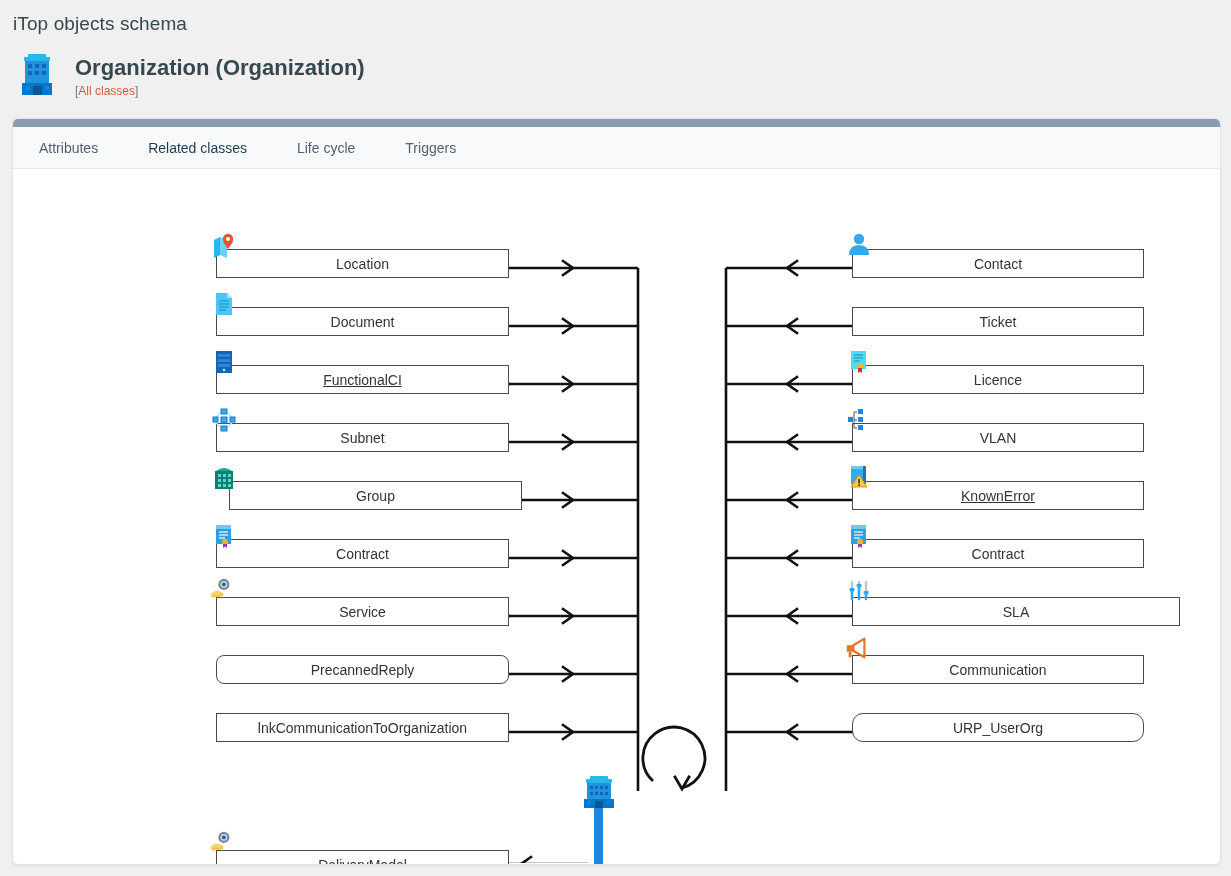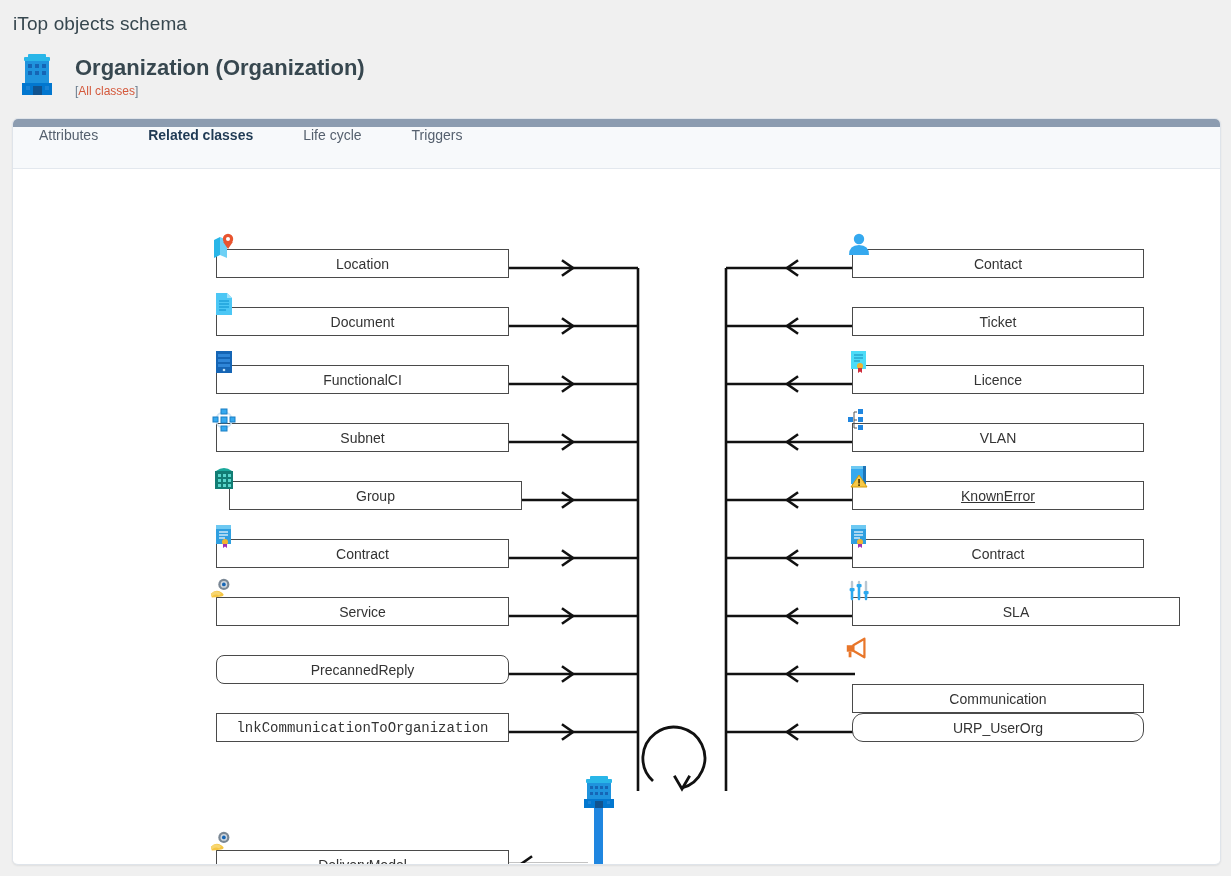--- a/index.html
+++ b/index.html
@@ -36,27 +36,27 @@
     background:#ffffff;
     border:1px solid #dfe4ea;
     border-radius:6px;
     box-shadow:0 1px 2px rgba(0,0,0,.07);
     overflow:hidden;
   }
   .panel-topbar{height:8px;background:#8c9cb0;}
   .tabs{
     height:41px;background:#f7f9fb;
     border-bottom:1px solid #e3e8ee;
-    display:flex;align-items:flex-start;padding-left:26px;
+    display:flex;align-items:center;padding-left:26px;
   }
   .tab{
     font-size:14px;color:#55606e;margin-right:50px;
     cursor:pointer;white-space:nowrap;
   }
-  .tab.active{color:#1f3a54;font-weight:bold;}
+  .tab.active{color:#1f3a54;font-weight:normal;}
 
   
   .diagram{position:relative;width:1207px;height:694px;background:#fff;}
   .diagram svg{position:absolute;left:0;top:0;}
 
   .node{
     position:absolute;
     border:1px solid #4a4a4a;
     background:#fff;
     display:flex;align-items:center;justify-content:center;
@@ -188,21 +188,21 @@
         <path d="M5 2 H16 L21 7 V24 H5 Z" fill="#4cc7f5"></path>
         <path d="M16 2 L21 7 H16 Z" fill="#9ee2fa"></path>
         <g stroke="#1b9fd8" stroke-width="1.4">
             <path d="M8 10 H18"></path>
             <path d="M8 13 H18"></path>
             <path d="M8 16 H18"></path>
             <path d="M8 19 H15"></path>
           </g>
       </svg>
 
-      <div class="node" style="left:203px;top:196px;width:293px;height:29px;">
+      <div class="node" style="left:203px;top:196px;width:293px;height:29px;text-decoration:underline;">
         <span>FunctionalCI</span>
       </div>
       <svg class="node-ico" style="left:198px;top:180px;" viewBox="0 0 26 26">
         <rect x="5" y="2" width="16" height="22" fill="#1565b5"></rect>
         <g fill="#2f86d8">
             <rect x="7" y="5" width="12" height="3"></rect>
             <rect x="7" y="10" width="12" height="3"></rect>
             <rect x="7" y="15" width="12" height="3"></rect>
           </g>
         <circle cx="13" cy="21" r="1.3" fill="#bfe0f7"></circle>
@@ -266,21 +266,21 @@
         <circle cx="16" cy="8" r="3.6" fill="#cfd6dd"></circle>
         <circle cx="16" cy="8" r="2" fill="#1565b5"></circle>
         <path d="M2 18 Q8 12 14 17 Q18 20 13 21 Q7 22 3 22 Z" fill="#f5c542"></path>
         <path d="M2 18 Q8 13 13 17.5 L11 20 Q7 17 3 21 Z" fill="#f7d671"></path>
       </svg>
 
       <div class="node" style="left:203px;top:486px;width:293px;height:29px;border-radius:8px;">
         <span>PrecannedReply</span>
       </div>
 
-      <div class="node" style="left:203px;top:544px;width:293px;height:29px;font-family:Liberation Mono, monospace;">
+      <div class="node" style="left:203px;top:544px;width:293px;height:29px;">
         <span>lnkCommunicationToOrganization</span>
       </div>
 
       <div class="node" style="left:839px;top:80px;width:292px;height:29px;">
         <span>Contact</span>
       </div>
       <svg class="node-ico" style="left:833px;top:62px;" viewBox="0 0 26 26">
         <circle cx="13" cy="8" r="5.2" fill="#35a9ef"></circle>
         <path d="M3 24 Q3 14 13 14 Q23 14 23 24 Z" fill="#35a9ef"></path>
       </svg>
@@ -359,21 +359,21 @@
             <path d="M13 7 V20"></path>
             <path d="M20 14 V20"></path>
         </g>
         <g fill="#2aa8ef">
             <rect x="3.6" y="9" width="5" height="3.2" rx="1"></rect>
             <rect x="10.6" y="5" width="5" height="3.2" rx="1"></rect>
             <rect x="17.6" y="12" width="5" height="3.2" rx="1"></rect>
           </g>
       </svg>
 
-      <div class="node" style="left:839px;top:515px;width:292px;height:29px;">
+      <div class="node" style="left:839px;top:486px;width:292px;height:29px;">
         <span>Communication</span>
       </div>
       <svg class="node-ico" style="left:831px;top:466px;" viewBox="0 0 28 28">
         <path d="M22 4 L10 11 L10 17 L22 24 Z" fill="none" stroke="#e8762a" stroke-width="2.4" stroke-linejoin="round"></path>
         <path d="M3 11 H11 V18 H3 Z" fill="#e8762a"></path>
         <path d="M5 18 L8 18 L8 24 L5 24 Z" fill="#e8762a"></path>
       </svg>
 
       <div class="node" style="left:839px;top:544px;width:292px;height:29px;border-radius:11px;">
         <span>URP_UserOrg</span>

